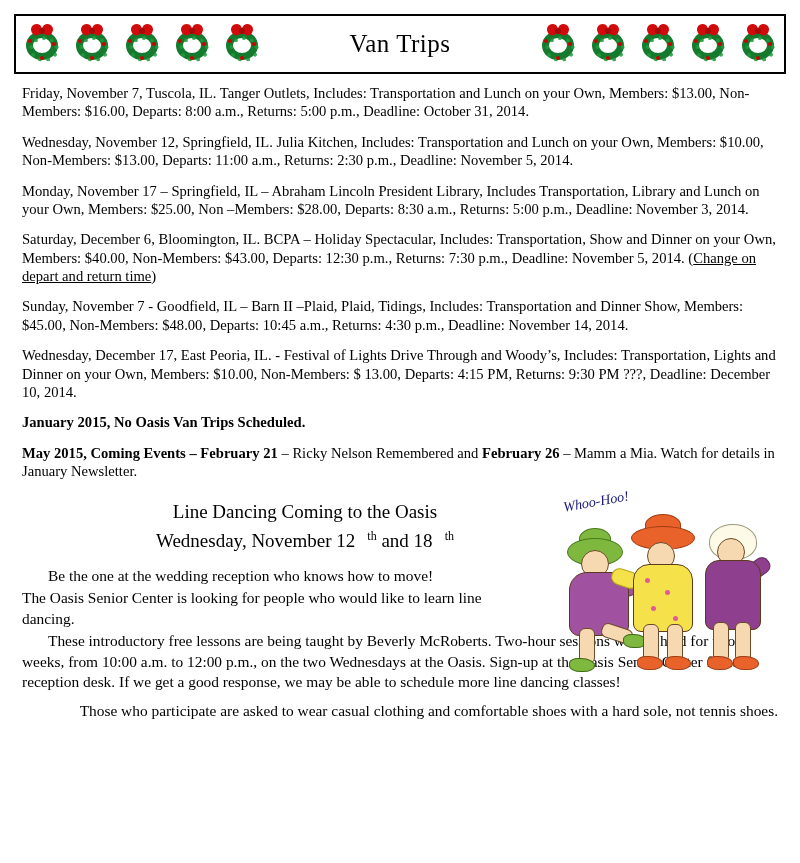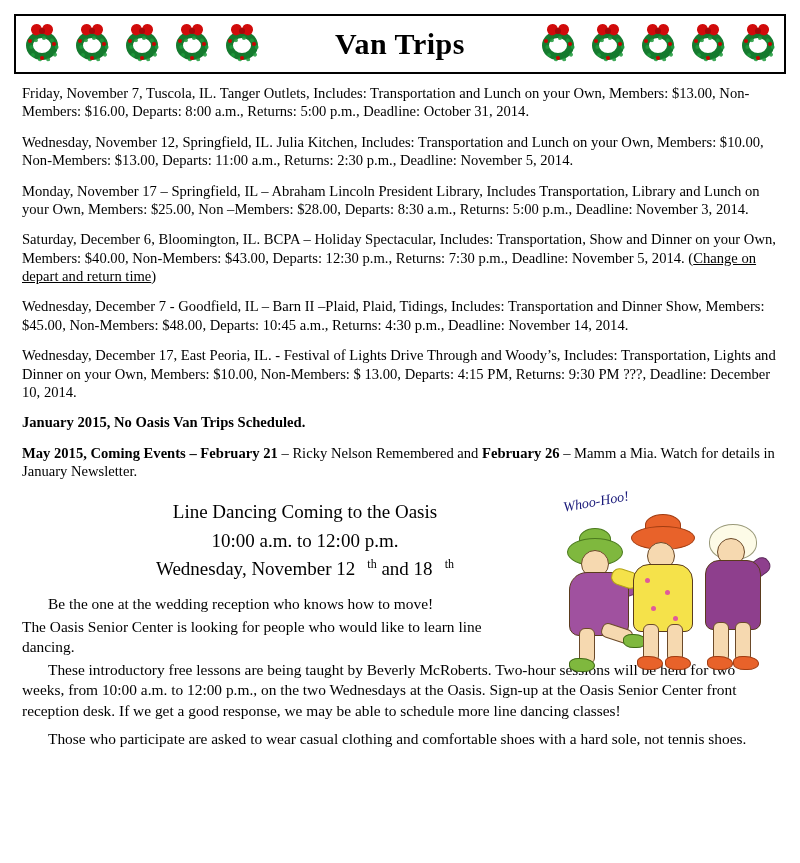--- a/index.html
+++ b/index.html
@@ -89,22 +89,22 @@
   .wreath .bow .lobe.right { right: 0; transform: rotate(25deg); }
   .wreath .bow .knot {
     position: absolute;
     left: 8px; top: 4px;
     width: 6px; height: 6px;
     background: #a70808;
     border-radius: 50%;
   }
   .banner-title {
     font-family: "Liberation Serif", serif;
-    font-size: 30px;
-    font-weight: bold;
+    font-size: 25px;
+    font-weight: normal;
     letter-spacing: .5px;
     white-space: nowrap;
     flex: 0 0 auto;
   }
 
   
   .content {
     padding: 10px 22px 0 22px;
     font-size: 14.6px;
     line-height: 1.26;
@@ -384,21 +384,21 @@
           </span>
       </span>
     </div>
   </div>
 
   <div class="content">
     <p class="trip"><b>Friday, November 7, Tuscola, IL</b>. Tanger Outlets, Includes: Transportation and Lunch on your Own, Members: $13.00, Non-Members: $16.00, Departs: 8:00 a.m., Returns: 5:00 p.m., <b>Deadline: October 31, 2014</b>.</p>
     <p class="trip"><b>Wednesday, November 12, Springfield, IL</b>. Julia Kitchen, Includes: Transportation and Lunch on your Own, Members: $10.00, Non-Members: $13.00, Departs: 11:00 a.m., Returns: 2:30 p.m., <b>Deadline: November 5, 2014</b>.</p>
     <p class="trip"><b>Monday, November 17 – Springfield, IL –</b> Abraham Lincoln President Library, Includes Transportation, Library and Lunch on your Own, Members: $25.00, Non –Members: $28.00, Departs: 8:30 a.m., Returns: 5:00 p.m., <b>Deadline: November 3, 2014.</b></p>
     <p class="trip"><b>Saturday, December 6, Bloomington, IL.</b> BCPA – Holiday Spectacular, Includes: Transportation, Show and Dinner on your Own, Members: $40.00, Non-Members: $43.00, Departs: 12:30 p.m., Returns: 7:30 p.m., <b>Deadline: November 5, 2014</b>. (<b><span class="u">Change on depart and return time</span></b>)</p>
-    <p class="trip"><b>Wednesday, December 7 - Goodfield, IL</b> – Barn II –Plaid, Plaid, Tidings, Includes: Transportation and Dinner Show, Members: $45.00, Non-Members: $48.00, Departs: 10:45 a.m., Returns: 4:30 p.m., <b>Deadline: November 14, 2014.</b></p>
+    <p class="trip"><b>Sunday, November 7 - Goodfield, IL</b> – Barn II –Plaid, Plaid, Tidings, Includes: Transportation and Dinner Show, Members: $45.00, Non-Members: $48.00, Departs: 10:45 a.m., Returns: 4:30 p.m., <b>Deadline: November 14, 2014.</b></p>
     <p class="trip"><b>Wednesday, December 17, East Peoria, IL. -</b> Festival of Lights Drive Through and Woody’s, Includes: Transportation, Lights and Dinner on your Own, Members: $10.00, Non-Members: $ 13.00, Departs: 4:15 PM, Returns: 9:30 PM ???, Deadline: December 10, 2014.</p>
 
     <p class="note"><b>January 2015, No Oasis Van Trips Scheduled.</b></p>
     <p class="note"><b>May 2015, Coming Events – February  21</b> – Ricky Nelson Remembered and <b>February 26</b> – Mamm  a Mia. Watch for details in January Newsletter.</p>
   </div>
 
   <div class="ld-wrap">
 
     <div class="dancers">
       <div class="whoo">Whoo-Hoo!</div>
@@ -438,27 +438,26 @@
         <span class="dress"></span>
         <span class="limb legA"></span>
         <span class="limb legB"></span>
         <span class="shoe shoe1"></span>
         <span class="shoe shoe2"></span>
       </div>
     </div>
 
     <div class="ld-head">
       <div>Line Dancing Coming to the Oasis</div>
-      <div>10:00 a.m. to 12:00 p.m.</div>
       <div>
         <span>Wednesday, November 12</span><sup>th</sup><span> and 18</span><sup>th</sup>
       </div>
     </div>
 
     <div class="ld-body">
       <p class="ld-p-indent ld-narrow">Be the one at the wedding reception who knows how to move!</p>
       <p class="ld-narrow2">The Oasis Senior Center is looking for people who would like to learn line dancing.</p>
       <p class="ld-p-indent" style="margin-top:2px;">These introductory free lessons are being taught by Beverly McRoberts.  Two-hour sessions will be held for two weeks, from 10:00 a.m. to 12:00 p.m., on the two Wednesdays at the Oasis.  Sign-up at the Oasis Senior Center front reception desk.  If we get a good response, we may be able to schedule more line dancing classes!</p>
-      <p class="ld-p-indent" style="margin-top:8px;">Those who participate are asked to wear casual clothing and comfortable shoes with a hard sole, not tennis shoes.</p>
+      <p class="ld-p-indent" style="margin-top:8px;text-align:right;">Those who participate are asked to wear casual clothing and comfortable shoes with a hard sole, not tennis shoes.</p>
     </div>
   </div>
 
 </div>
 
 </body></html>

